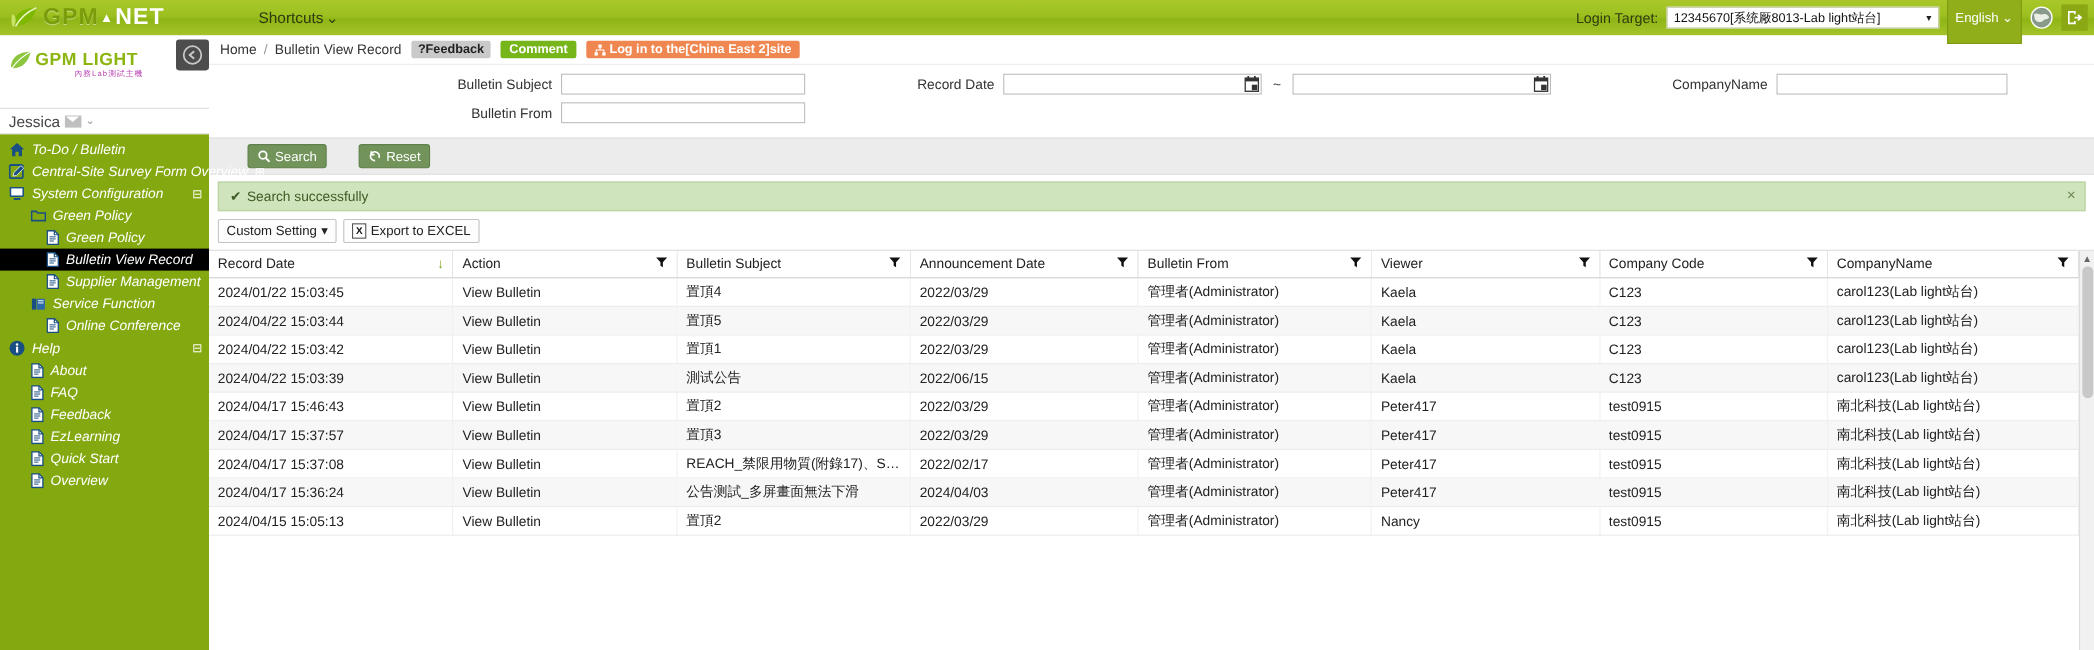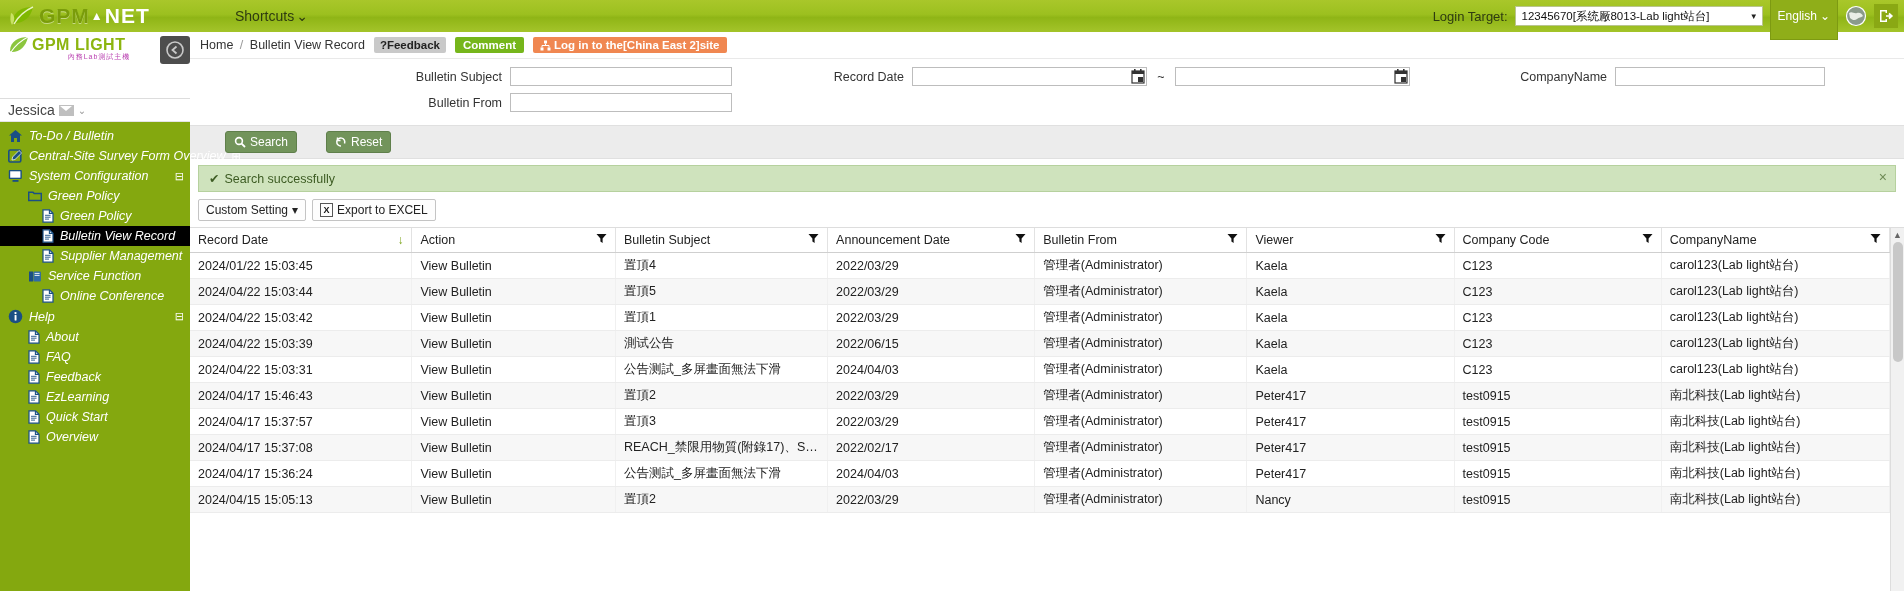--- a/index.html
+++ b/index.html
@@ -49,21 +49,21 @@
     width: 24px; height: 24px; background: #8aa814; display: flex;
     align-items: center; justify-content: center; cursor: pointer;
   }
 
   
   .body-wrap { flex: 1; display: flex; min-height: 0; }
 
   
   .sidebar { width: 190px; flex: 0 0 190px; background: #84a80f; display: flex; flex-direction: column; }
   .side-head { background: #fff; height: 67px; position: relative; border-bottom: 1px solid #ddd; }
-  .gpmlight { padding: 4px 0 0 8px; }
+  .gpmlight { padding: 14px 0 0 8px; }
   .gl-row { display: flex; align-items: flex-start; }
   .gl-leaf { width: 22px; height: 18px; position: relative; margin-right: 2px; }
   .gl-text { font-size: 16px; font-weight: bold; color: #8cb50f; letter-spacing: .5px; }
   .gl-text .light { color: #8cb50f; }
   .gl-sub { font-size: 7px; color: #b93fb0; text-align: center; margin-top: -2px; letter-spacing: 1px; }
   .collapse-btn {
     position: absolute; right: 0; top: 4px; width: 30px; height: 28px;
     background: #4d4d4d; border-radius: 3px; display: flex; align-items: center;
     justify-content: center; cursor: pointer;
   }
@@ -641,30 +641,20 @@
                   <td>2024/04/22 15:03:39</td>
                   <td>View Bulletin</td>
                   <td>測试公告</td>
                   <td>2022/06/15</td>
                   <td>管理者(Administrator)</td>
                   <td>Kaela</td>
                   <td>C123</td>
                   <td>carol123(Lab light站台)</td>
                 </tr>
                 <tr>
-                  <td>2024/04/22 15:03:31</td>
-                  <td>View Bulletin</td>
-                  <td>公告测試_多屏畫面無法下滑</td>
-                  <td>2024/04/03</td>
-                  <td>管理者(Administrator)</td>
-                  <td>Kaela</td>
-                  <td>C123</td>
-                  <td>carol123(Lab light站台)</td>
-                </tr>
-                <tr>
                   <td>2024/04/17 15:46:43</td>
                   <td>View Bulletin</td>
                   <td>置頂2</td>
                   <td>2022/03/29</td>
                   <td>管理者(Administrator)</td>
                   <td>Peter417</td>
                   <td>test0915</td>
                   <td>南北科技(Lab light站台)</td>
                 </tr>
                 <tr>

